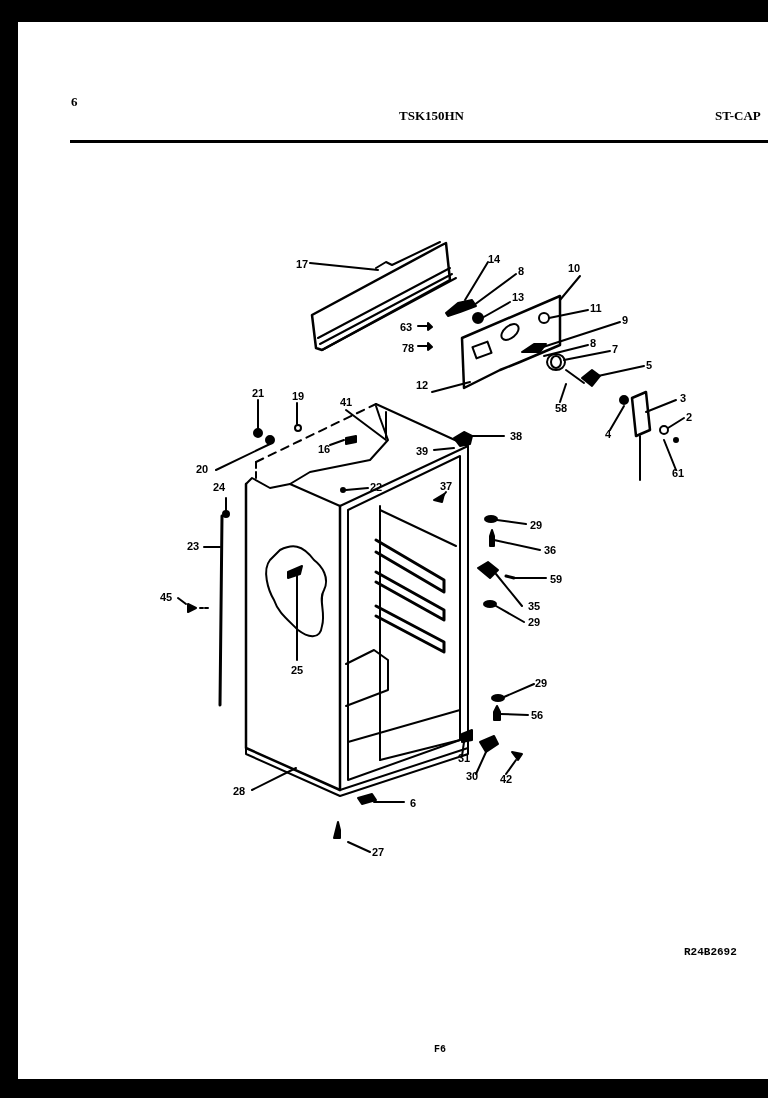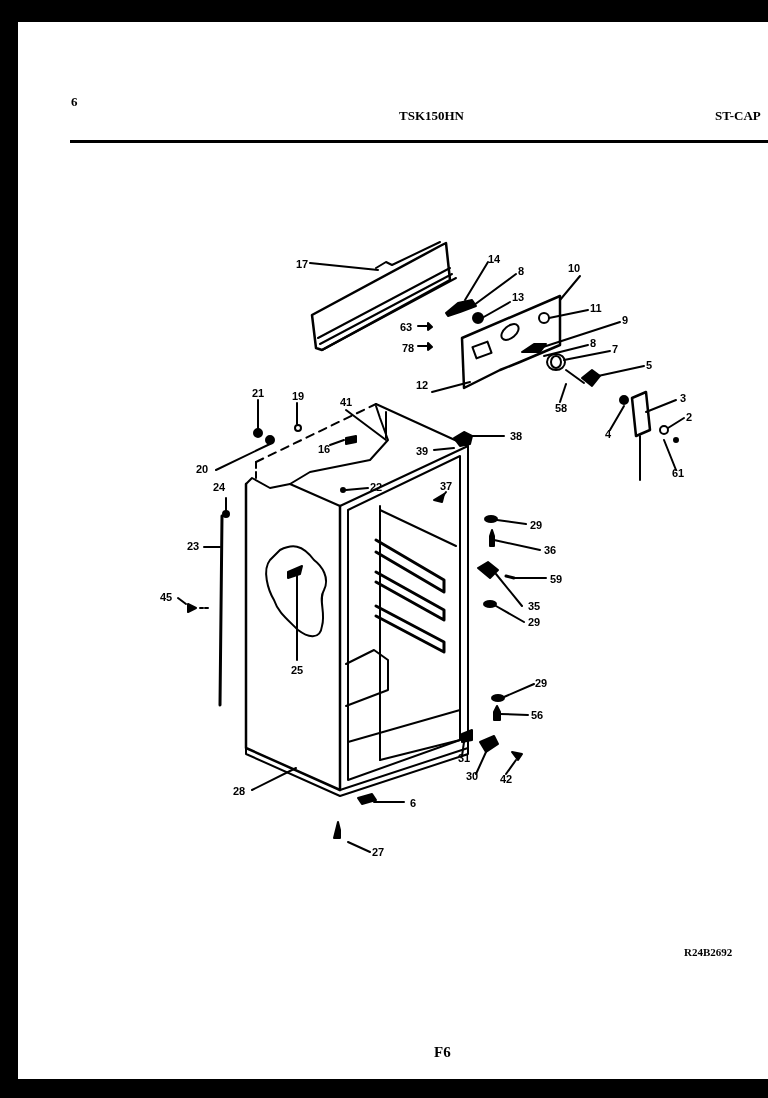--- a/index.html
+++ b/index.html
@@ -2,21 +2,21 @@
 <html><head>
 <meta charset="utf-8">
 <style>
   html, body { margin:0; padding:0; background:#000; }
   body { width:768px; height:1098px; position:relative; overflow:hidden; font-family:"Liberation Sans", sans-serif; }
   .page { position:absolute; left:18px; top:22px; width:750px; height:1057px; background:#fff; }
   .hdr { position:absolute; font-family:"Liberation Serif", serif; font-weight:bold; font-size:13px; color:#000; }
   .rule { position:absolute; left:70px; top:140px; width:698px; height:3px; background:#000; }
   svg.diagram { position:absolute; left:0; top:0; }
   .lbl { font-family:"Liberation Sans", sans-serif; font-weight:bold; font-size:11px; fill:#000; }
-  .foot { position:absolute; font-family:Liberation Serif, serif; font-weight:bold; color:#000; }
+  .foot { position:absolute; font-family:Liberation Mono, monospace; font-weight:bold; color:#000; }
 </style>
 </head>
 <body>
 
 <div class="page"></div>
 
 <div class="hdr" style="left:71px;top:94px;">6</div>
 <div class="hdr" style="left:384px;top:108px;margin-left:15px;">TSK150HN</div>
 <div class="hdr" style="left:715px;top:94px;margin-top:14px;">ST-CAP</div>
 <div class="rule"></div>
@@ -206,13 +206,13 @@
     <text class="lbl" x="458" y="762">31</text>
     <text class="lbl" x="466" y="780">30</text>
     <text class="lbl" x="500" y="783">42</text>
     <text class="lbl" x="233" y="795">28</text>
     <text class="lbl" x="410" y="807">6</text>
     <text class="lbl" x="372" y="856">27</text>
   </g>
 </svg>
 
 <div class="foot" style="left:684px;top:946px;font-size:11px;">R24B2692</div>
-<div class="foot" style="left:434px;top:1044px;font-size:15px;">F6</div>
+<div class="foot" style="left:434px;top:1044px;font-size:10px;">F6</div>
 
 </body></html>

